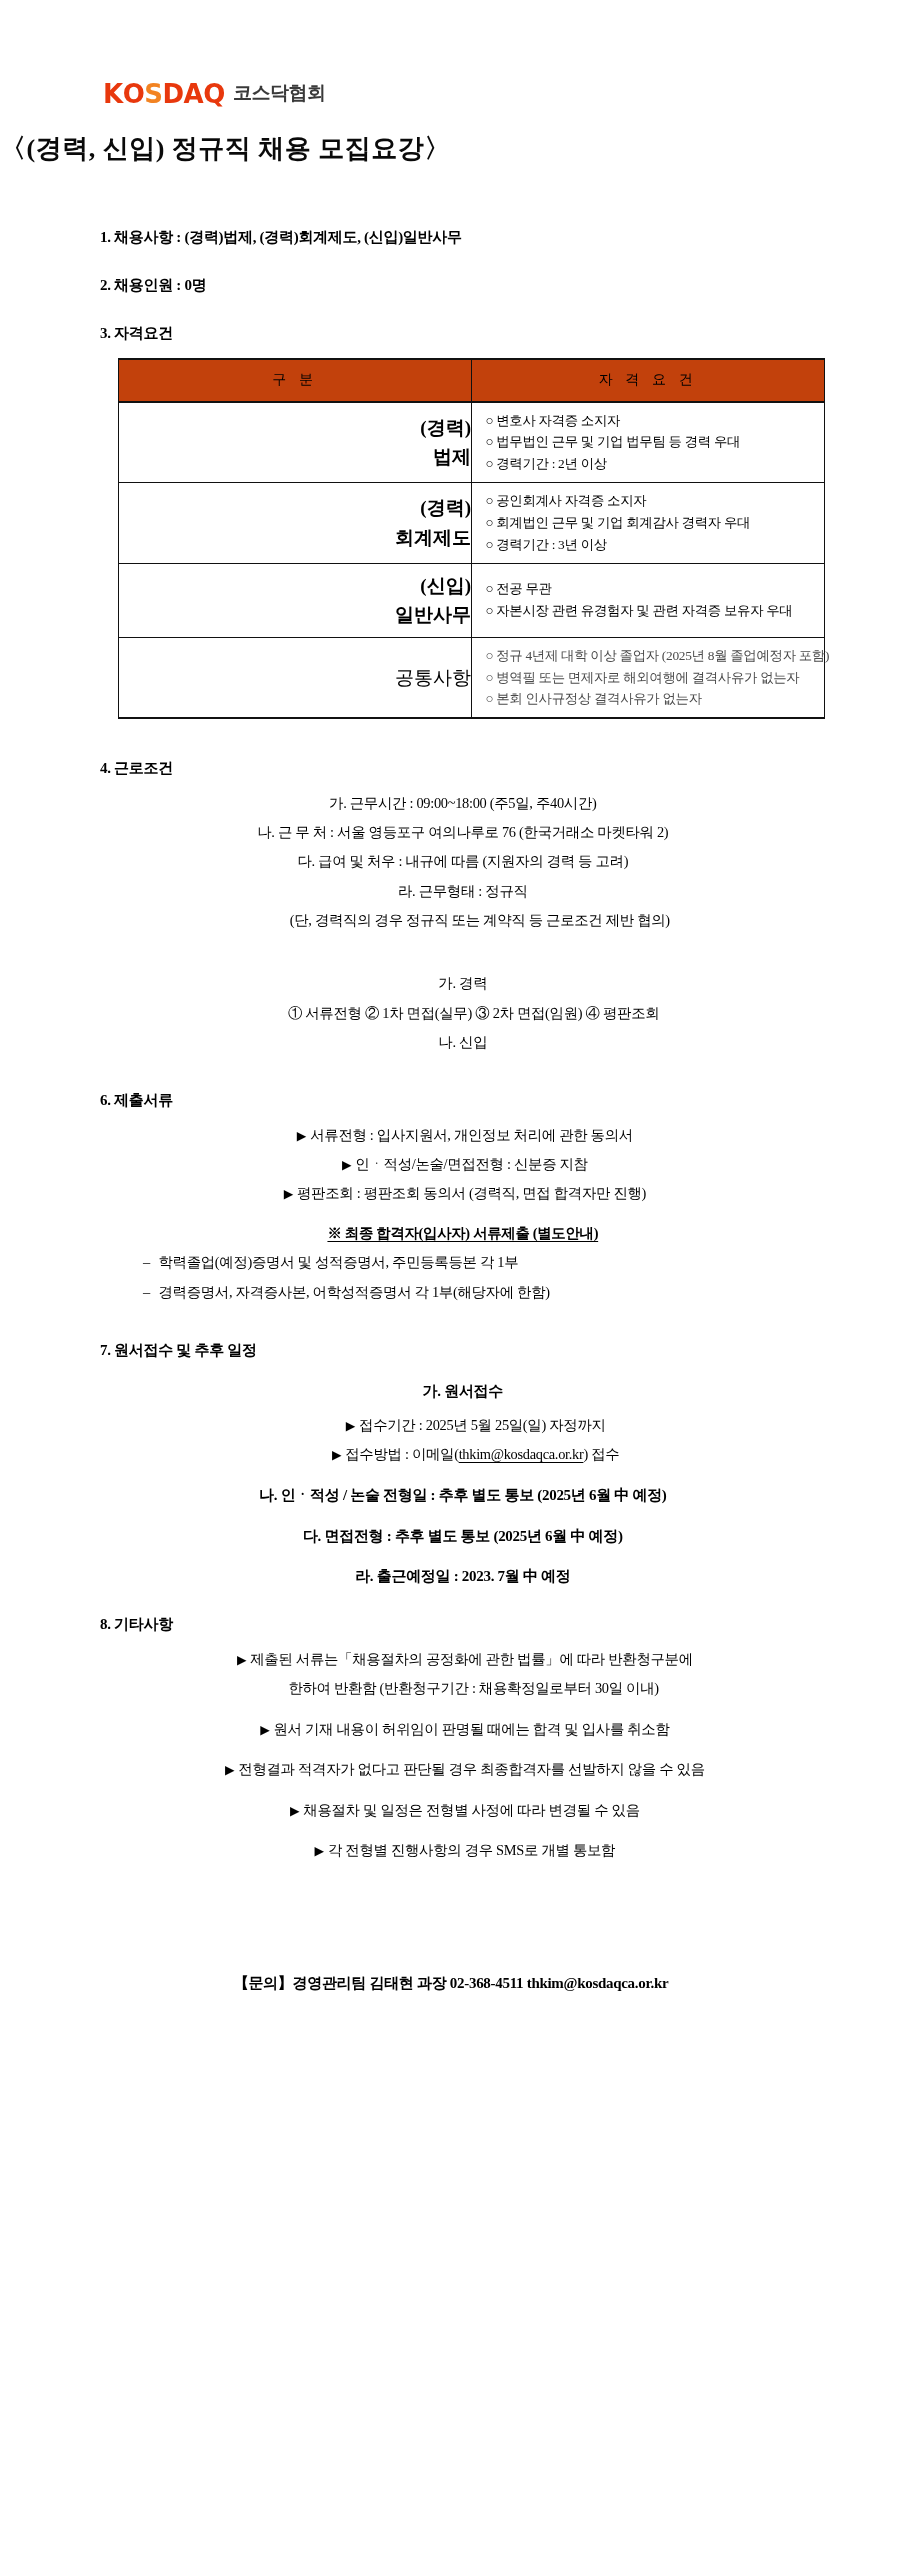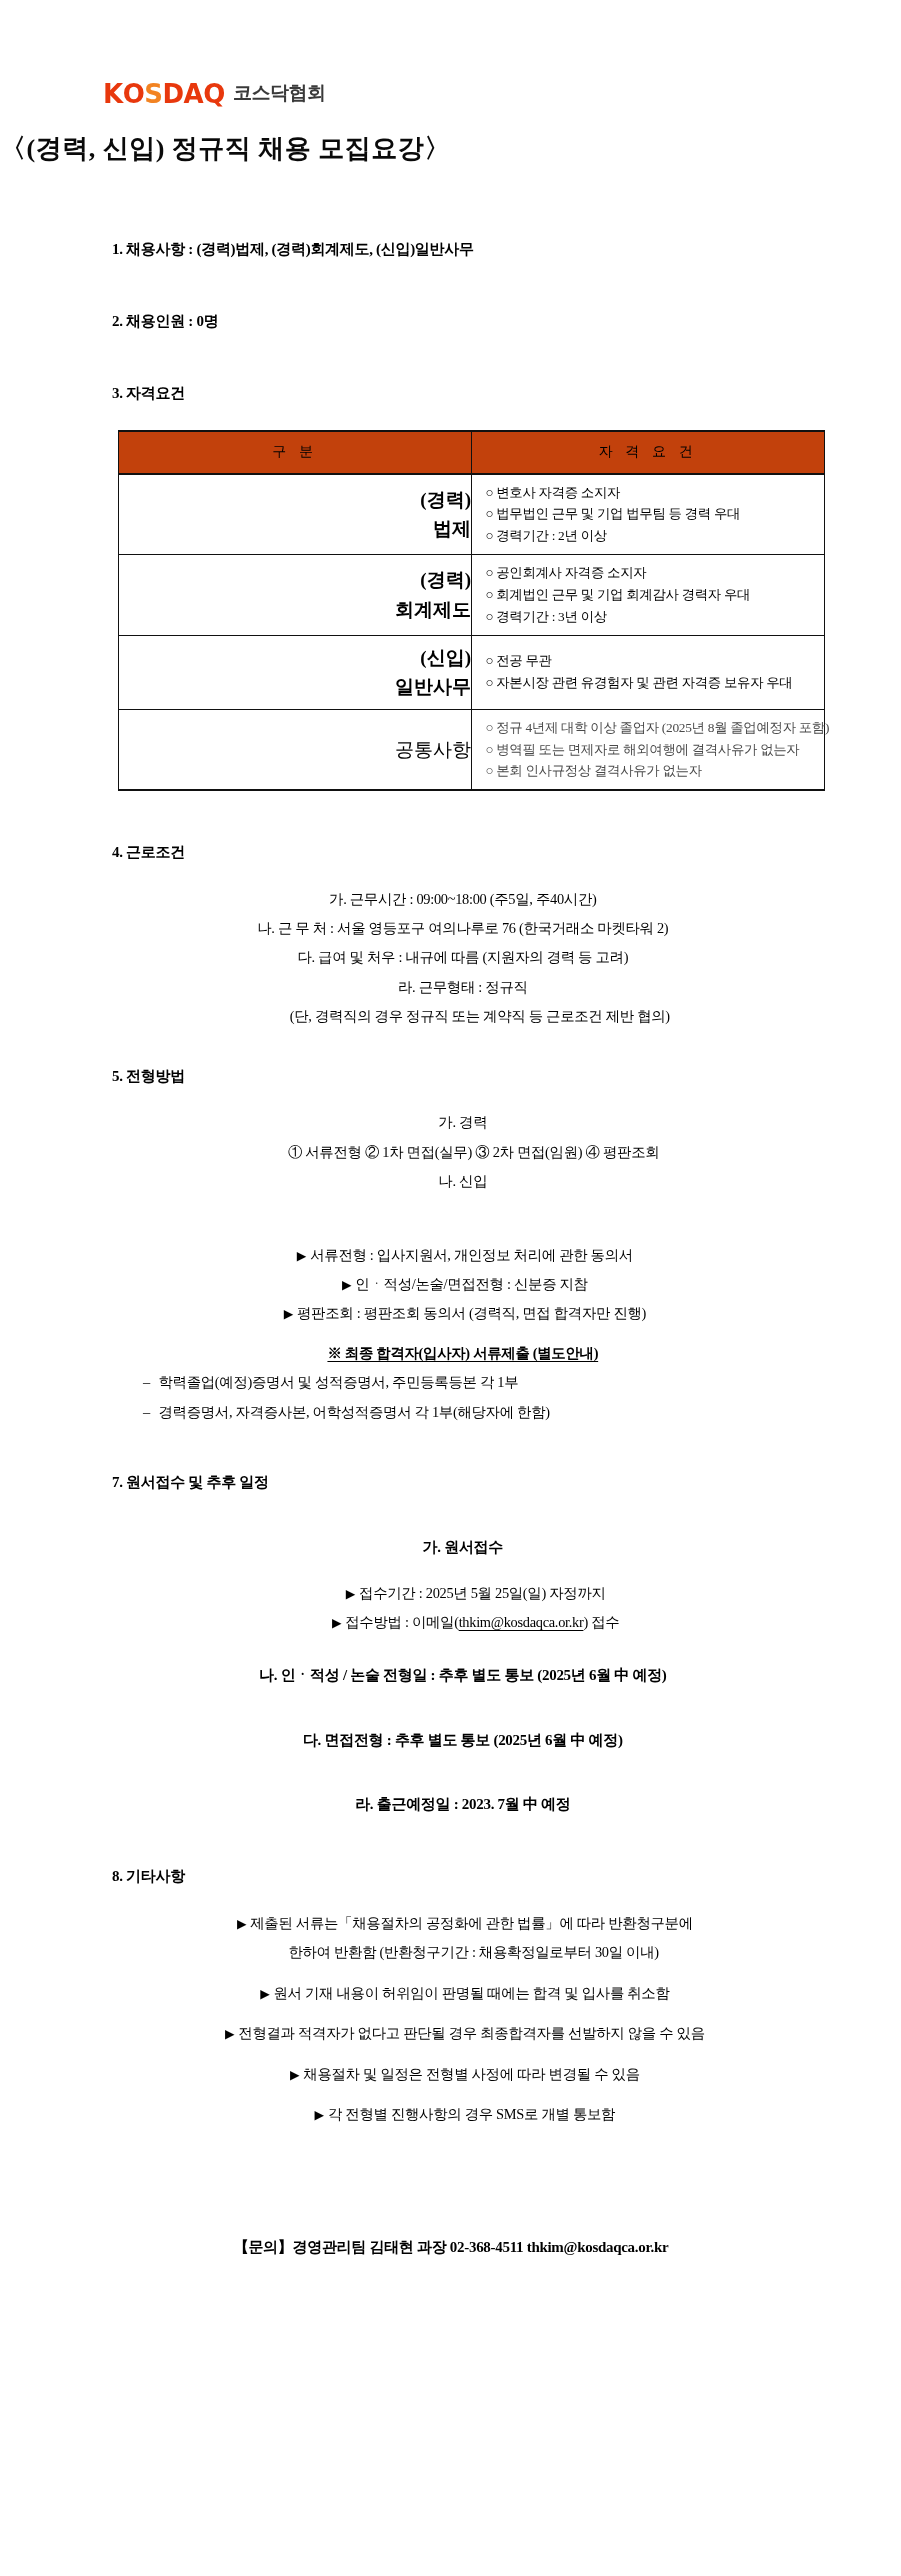--- a/index.html
+++ b/index.html
@@ -59,21 +59,21 @@
     color: #0a0a0a;
   }
 
   
   .content { padding: 0 98px 0 100px; }
 
   .sec-head {
     font-size: 15px;
     font-weight: 700;
     letter-spacing: -0.3px;
-    margin: 12px;
+    margin: 0;
     white-space: nowrap;
   }
   .line {
     font-size: 14.4px;
     letter-spacing: -0.3px;
     margin: 0;
     white-space: nowrap;
   }
   .line.bold { font-weight: 700; }
   .sp-xl { height: 40px; }
@@ -256,33 +256,33 @@
       <div class="sp-xs"></div>
       <p class="line">다. 급여 및 처우 : 내규에 따름 (지원자의 경력 등 고려)</p>
       <div class="sp-xs"></div>
       <p class="line">라. 근무형태 : 정규직</p>
       <div class="sp-xs"></div>
       <p class="line indent3">(단, 경력직의 경우 정규직 또는 계약직 등 근로조건 제반 협의)</p>
     </div>
 
     <div class="sp-lg"></div>
 
-    <p class="sec-head">5. 전형방법</p>
     <div class="sp-sm"></div>
     <div class="indent1">
       <p class="line">가. 경력</p>
       <div class="sp-xs"></div>
       <p class="line indent1">① 서류전형   ② 1차 면접(실무)   ③ 2차 면접(임원)   ④ 평판조회</p>
       <div class="sp-xs"></div>
       <p class="line">나. 신입</p>
       <div class="sp-xs"></div>
     </div>
 
     <div class="sp-lg"></div>
 
+    <p class="sec-head">6. 제출서류</p>
     <div class="sp-sm"></div>
     <div class="indent1" id="s6-bullets">
         <p class="line"><span class="tri">▶</span><span>서류전형 : 입사지원서, 개인정보 처리에 관한 동의서</span></p>
         <div class="sp-xs"></div>
         <p class="line"><span class="tri">▶</span><span>인ㆍ적성/논술/면접전형 : 신분증 지참</span></p>
         <div class="sp-xs"></div>
         <p class="line"><span class="tri">▶</span><span>평판조회 : 평판조회 동의서 (경력직, 면접 합격자만 진행)</span></p>
         <div class="sp-xs"></div>
       </div>
     <div class="sp-xs"></div>

